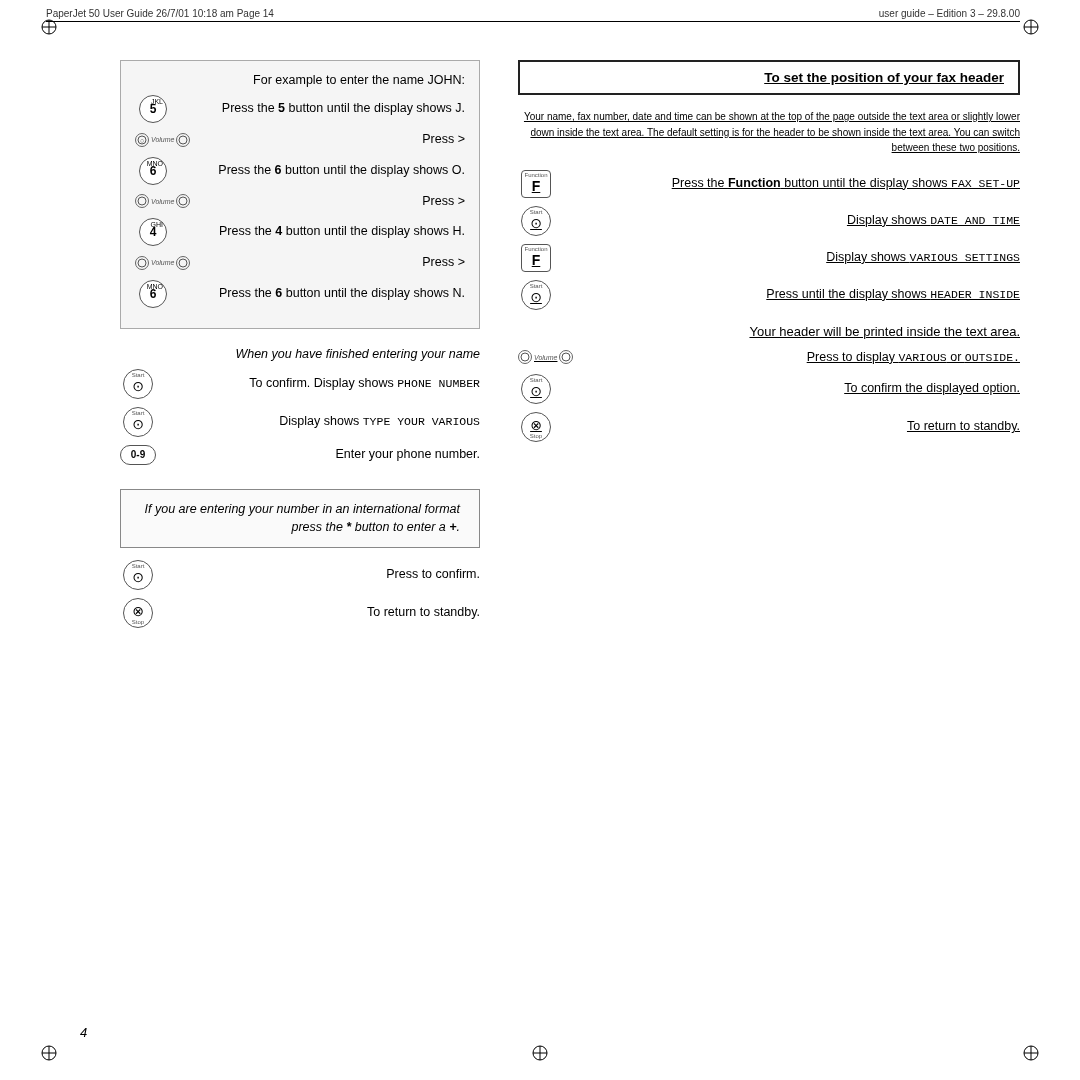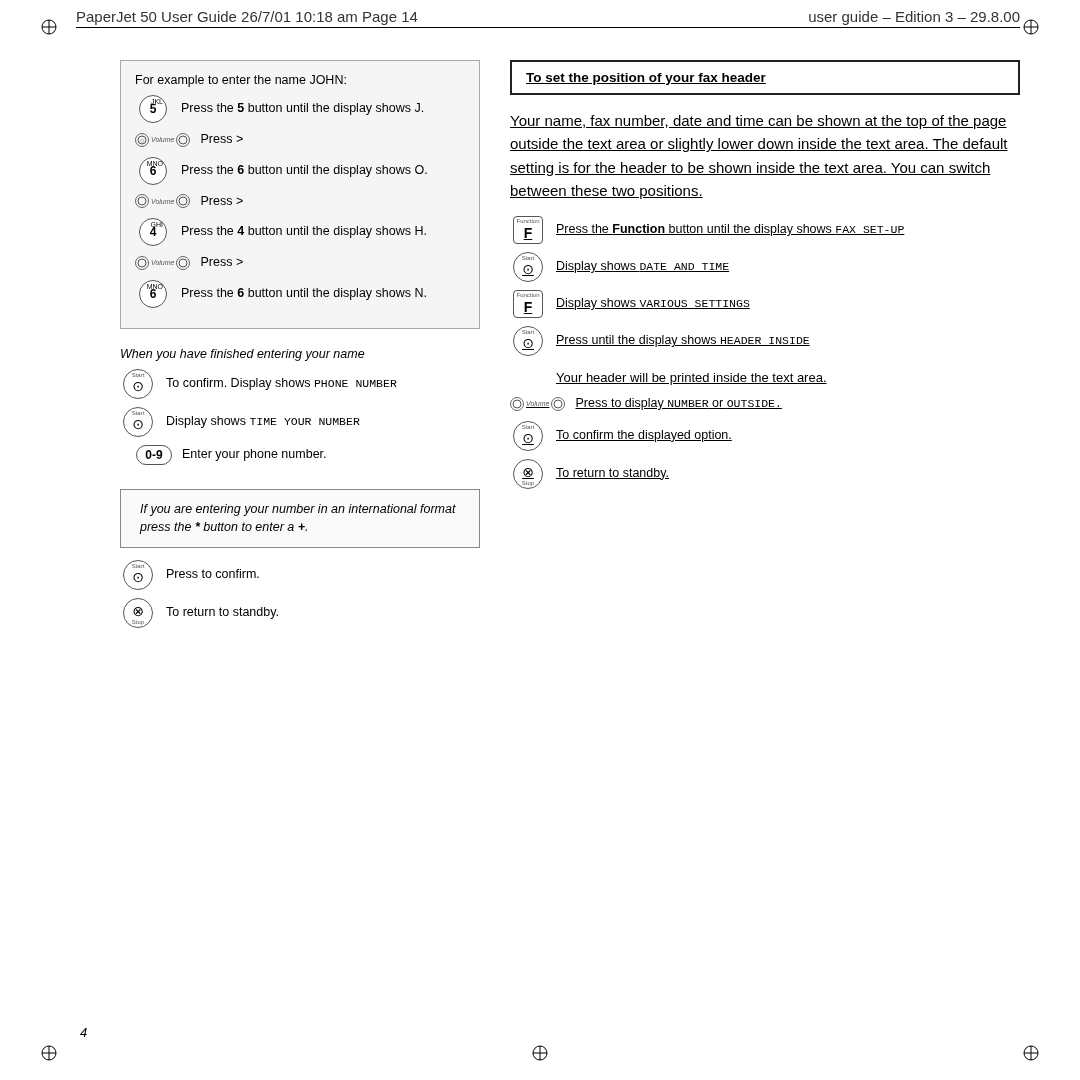--- a/index.html
+++ b/index.html
@@ -11,23 +11,23 @@
       width: 1080px;
       height: 1080px;
       overflow: hidden;
       position: relative;
     }
 
     
     .page-header {
       position: absolute;
       top: 8px;
-      left: 76px;
+      left: 46px;
       right: 60px;
-      font-size: 15px;
+      font-size: 10px;
       color: #333;
       border-bottom: 1px solid #000;
       padding-bottom: 2px;
       display: flex;
       justify-content: space-between;
       align-items: flex-end;
     }
 
     
     .reg-mark {
@@ -47,21 +47,22 @@
     }
 
     
     .content-area {
       position: absolute;
       top: 60px;
       left: 120px;
       right: 60px;
       bottom: 80px;
       display: flex;
-      gap: 30px;
+      gap: 38px;
+      text-align: right;
     }
 
     
     .left-col {
       flex: 0 0 360px;
       display: flex;
       flex-direction: column;
       gap: 0;
     }
 
@@ -228,24 +229,23 @@
 
     
     .btn-09 {
       width: 36px;
       height: 20px;
       border-radius: 10px;
       border: 1.5px solid #555;
       display: flex;
       align-items: center;
       justify-content: center;
-      font-size: 12px;
+      font-size: 10px;
       font-weight: bold;
       background: #fff;
-      margin-left: 16px;
     }
 
     
     .note-box {
       border: 1px solid #888;
       padding: 10px 19px;
       margin: 12px 0;
       background: #fafafa;
     }
     .note-box p {
@@ -437,21 +437,21 @@
         <div class="step-text">To confirm. Display shows <code>PHONE NUMBER</code></div>
       </div>
 
       <div class="step-row">
         <div class="step-icon">
           <div class="btn-start">
             <span class="start-label">Start</span>
             <span class="start-arrow">⊙</span>
           </div>
         </div>
-        <div class="step-text">Display shows <code>TIME YOUR NUMBER</code></div>
+        <div class="step-text">Display shows <code>TYPE YOUR VARIOUS</code></div>
       </div>
 
       <div class="step-row">
         <div class="step-icon">
           <div class="btn-09">0-9</div>
         </div>
         <div class="step-text">Enter your phone number.</div>
       </div>
     </div>
 
@@ -482,21 +482,21 @@
     </div>
 
   </div>
 
   <div class="right-col">
 
     <div class="section-title-box">
       <span>To set the position of your fax header</span>
     </div>
 
-    <p style="font-size:15px; line-height:1.55; margin-bottom:14px;">Your name, fax number, date and time can be shown at the top of the page outside the text area or slightly lower down inside the text area. The default setting is for the header to be shown inside the text area. You can switch between these two positions.</p>
+    <p style="font-size:10px; line-height:1.55; margin-bottom:14px;">Your name, fax number, date and time can be shown at the top of the page outside the text area or slightly lower down inside the text area. The default setting is for the header to be shown inside the text area. You can switch between these two positions.</p>
 
     <div class="step-row">
       <div class="step-icon">
         <div class="btn-function">
           <span class="func-label">Function</span>
           <span class="func-letter">F</span>
         </div>
       </div>
       <div class="step-text">Press the <strong>Function</strong> button until the display shows <code>FAX SET-UP</code></div>
     </div>
@@ -544,21 +544,21 @@
               </svg>
           </div>
           <span class="vol-text" style="font-size:7px; color:#555;">Volume</span>
           <div class="vol-circle">
             <svg width="10" height="10" viewBox="0 0 10 10">
                 <circle cx="5" cy="5" r="4" fill="none" stroke="#555" stroke-width="1"></circle>
               </svg>
           </div>
         </div>
       </div>
-      <div class="step-text">Press to display <code>NUMBER</code> or <code>OUTSIDE.</code></div>
+      <div class="step-text">Press to display <code>VARIOUS</code> or <code>OUTSIDE.</code></div>
     </div>
 
     <div class="step-row">
       <div class="step-icon">
         <div class="btn-start">
           <span class="start-label">Start</span>
           <span class="start-arrow">⊙</span>
         </div>
       </div>
       <div class="step-text">To confirm the displayed option.</div>

